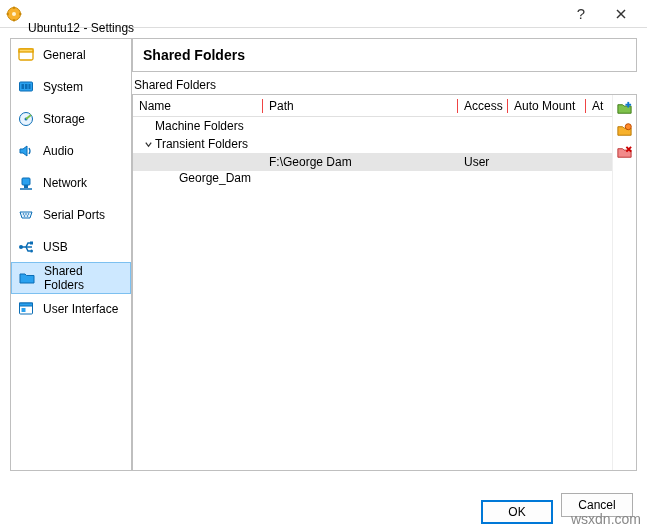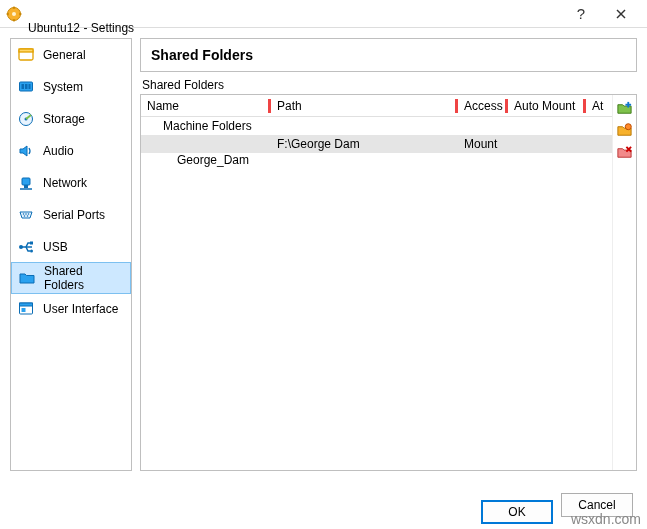--- a/index.html
+++ b/index.html
@@ -32,21 +32,20 @@
     display:flex; align-items:center; justify-content:center;
     font-size:14px; color:#333;
   }
   .help-btn { font-size:15px; }
   
   .content {
     position:absolute;
     top:28px; left:0; right:0; bottom:48px;
     display:flex;
     padding:10px;
-    gap:8px;
   }
   .sidebar {
     width:122px;
     border:1px solid #bfbfbf;
     background:#fff;
     overflow:hidden;
   }
   .sidebar-item {
     display:flex; align-items:center;
     height:32px;
@@ -96,21 +95,21 @@
     display:flex;
     border-bottom:1px solid #e0e0e0;
     height:22px;
     align-items:center;
     background:#fff;
   }
   .th {
     padding:0 6px;
     font-size:12px;
     color:#000;
-    border-right:3px solid #ef4444;
+    border-right:1px solid #ef4444;
     flex-shrink:0;
   }
   .th.name { width:130px; }
   .th.path { flex:1; }
   .th.access { width:50px; }
   .th.automount { width:78px; }
   .th.at { width:26px; border-right:none; }
   .tbody { flex:1; overflow:auto; }
   .tree-row {
     display:flex; align-items:center;
@@ -119,21 +118,21 @@
   }
   .tree-row.group { padding-left:22px;align-items:center; }
   .tree-row.group.exp { padding-left:8px; }
   .tree-row .chev {
     width:14px; display:inline-flex; align-items:center; justify-content:center;
     color:#555; font-size:10px;
   }
   .tree-row.entry {
     background:#e5e5e5;
   }
-  .entry-name { width:130px; padding-left:36px;margin-top:32px; }
+  .entry-name { width:130px; padding-left:46px;margin-top:32px; }
   .entry-path { flex:1; padding-left:6px; }
   .entry-access { width:50px; padding-left:6px; }
   .entry-automount { width:78px; }
   .entry-at { width:26px; }
   .side-toolbar {
     width:24px;
     border-left:1px solid #eee;
     display:flex; flex-direction:column;
     align-items:center;
     gap:4px;
@@ -318,24 +317,32 @@
           <div class="th name">Name</div>
           <div class="th path">Path</div>
           <div class="th access">Access</div>
           <div class="th automount">Auto Mount</div>
           <div class="th at">At</div>
         </div>
         <div class="tbody">
           <div class="tree-row group">
             <span>Machine Folders</span>
           </div>
+          <div class="tree-row group exp">
+            <span class="chev">
+              <svg width="9" height="9" viewBox="0 0 10 10">
+                  <path d="M2 3 L5 7 L8 3" fill="none" stroke="#333" stroke-width="1.4"></path>
+                </svg>
+            </span>
+            <span>Transient Folders</span>
+          </div>
           <div class="tree-row entry">
             <div class="entry-name">George_Dam</div>
             <div class="entry-path">F:\George Dam</div>
-            <div class="entry-access">Mount</div>
+            <div class="entry-access">User</div>
             <div class="entry-automount"></div>
             <div class="entry-at"></div>
           </div>
         </div>
       </div>
       <div class="side-toolbar">
         <div class="tool-btn">
           <svg width="17" height="17" viewBox="0 0 18 18">
               <path d="M2 5 L7 5 L8.5 6.5 L16 6.5 L16 14 L2 14 Z" fill="#7fc24c" stroke="#3e7a16"></path>
               <g stroke="#1177cc" stroke-width="2">

